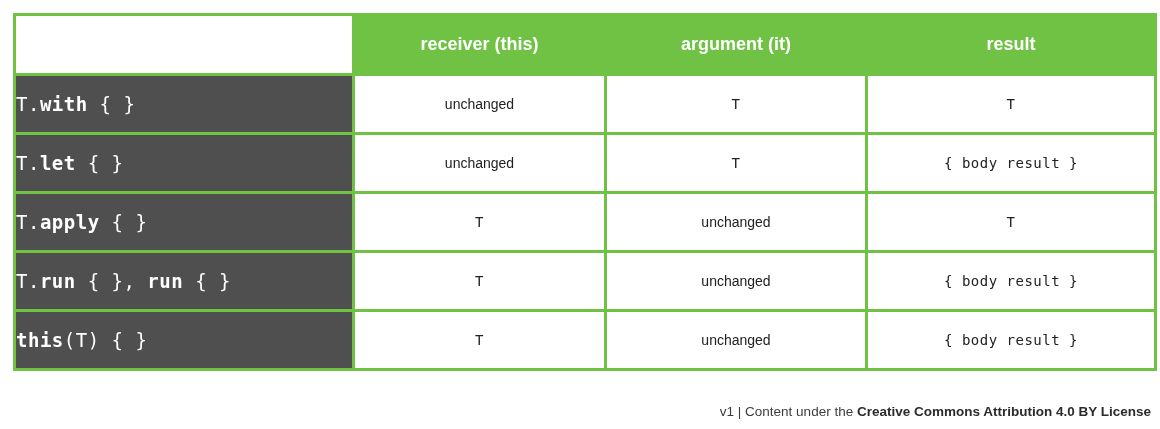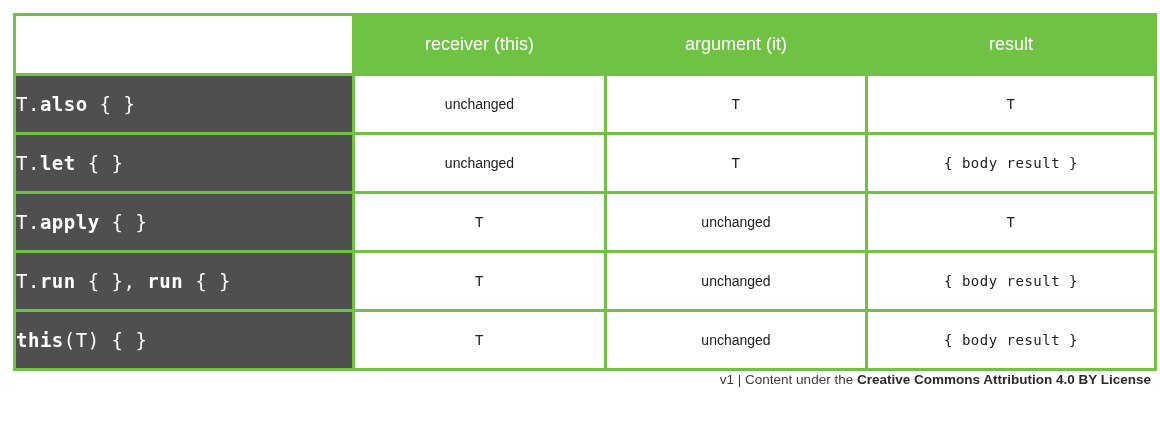--- a/index.html
+++ b/index.html
@@ -28,21 +28,21 @@
   table.cheatsheet td, table.cheatsheet th {
     border: 3px solid var(--green);
     padding: 0;
     vertical-align: middle;
   }
   th.col-header {
     background: var(--green);
     color: #ffffff;
     font-family: "Liberation Sans", sans-serif;
     font-size: 18px;
-    font-weight: 400;
+    font-weight: 700;
     text-align: center;
     height: 60px;
   }
   td.corner {
     border: none;
     background: transparent;
   }
   td.label-cell {
     background: var(--dark-gray);
     color: #ffffff;
@@ -65,21 +65,21 @@
     letter-spacing: 0.5px;
   }
   .seg-bold { font-weight: 700; }
   .col-label  { width: 339px; }
   .col-recv   { width: 252px; }
   .col-arg    { width: 261px; }
   .col-ret    { width: 289px; }
   .footer {
     position: absolute;
     right: 9px;
-    top: 372px;
+    top: 404px;
     font-size: 13.5px;
     color: var(--footer-gray);
     font-family: "Liberation Sans", sans-serif;
     white-space: nowrap;
   }
   .footer b { color: #2b2b2b; }
 </style>
 </head>
 <body>
 
@@ -87,21 +87,21 @@
 
   <table class="cheatsheet">
     <tbody>
         <tr>
       <td class="corner col-label"></td>
       <th class="col-header col-recv">receiver (this)</th>
       <th class="col-header col-arg">argument (it)</th>
       <th class="col-header col-ret">result</th>
     </tr>
     <tr>
-      <td class="label-cell"><span>T.</span><span class="seg-bold">also</span><span> { }</span></td>
+      <td class="label-cell"><span>T.</span><span class="seg-bold">with</span><span> { }</span></td>
       <td class="value-cell">unchanged</td>
       <td class="value-cell code">T</td>
       <td class="value-cell code">T</td>
     </tr>
     <tr>
       <td class="label-cell"><span>T.</span><span class="seg-bold">let</span><span> { }</span></td>
       <td class="value-cell">unchanged</td>
       <td class="value-cell code">T</td>
       <td class="value-cell code">{ body result }</td>
     </tr>

